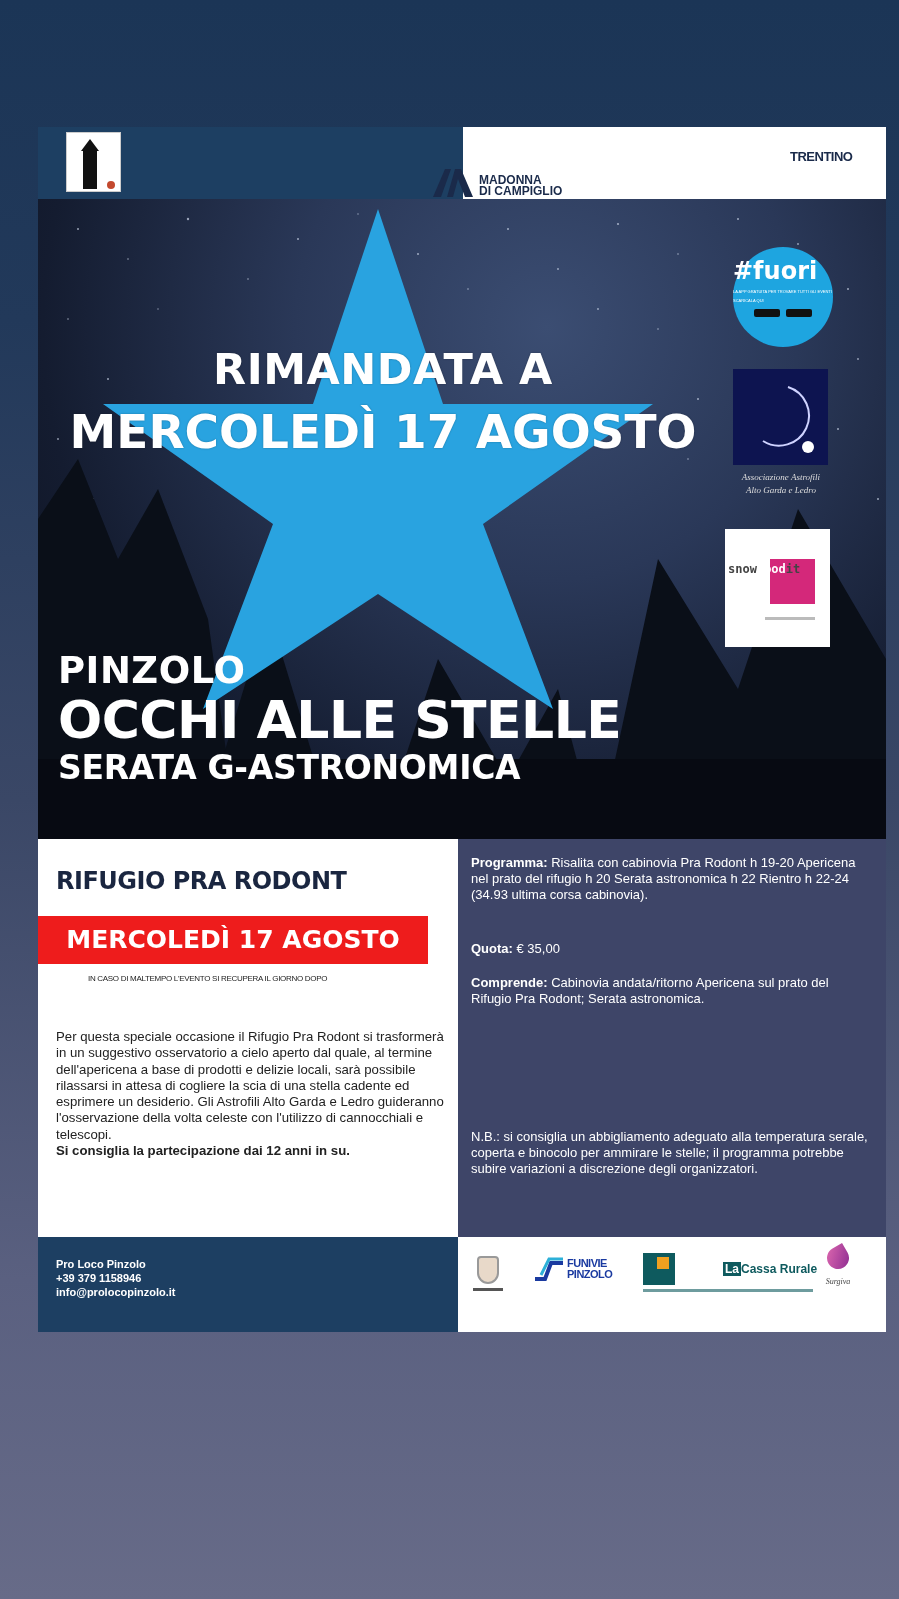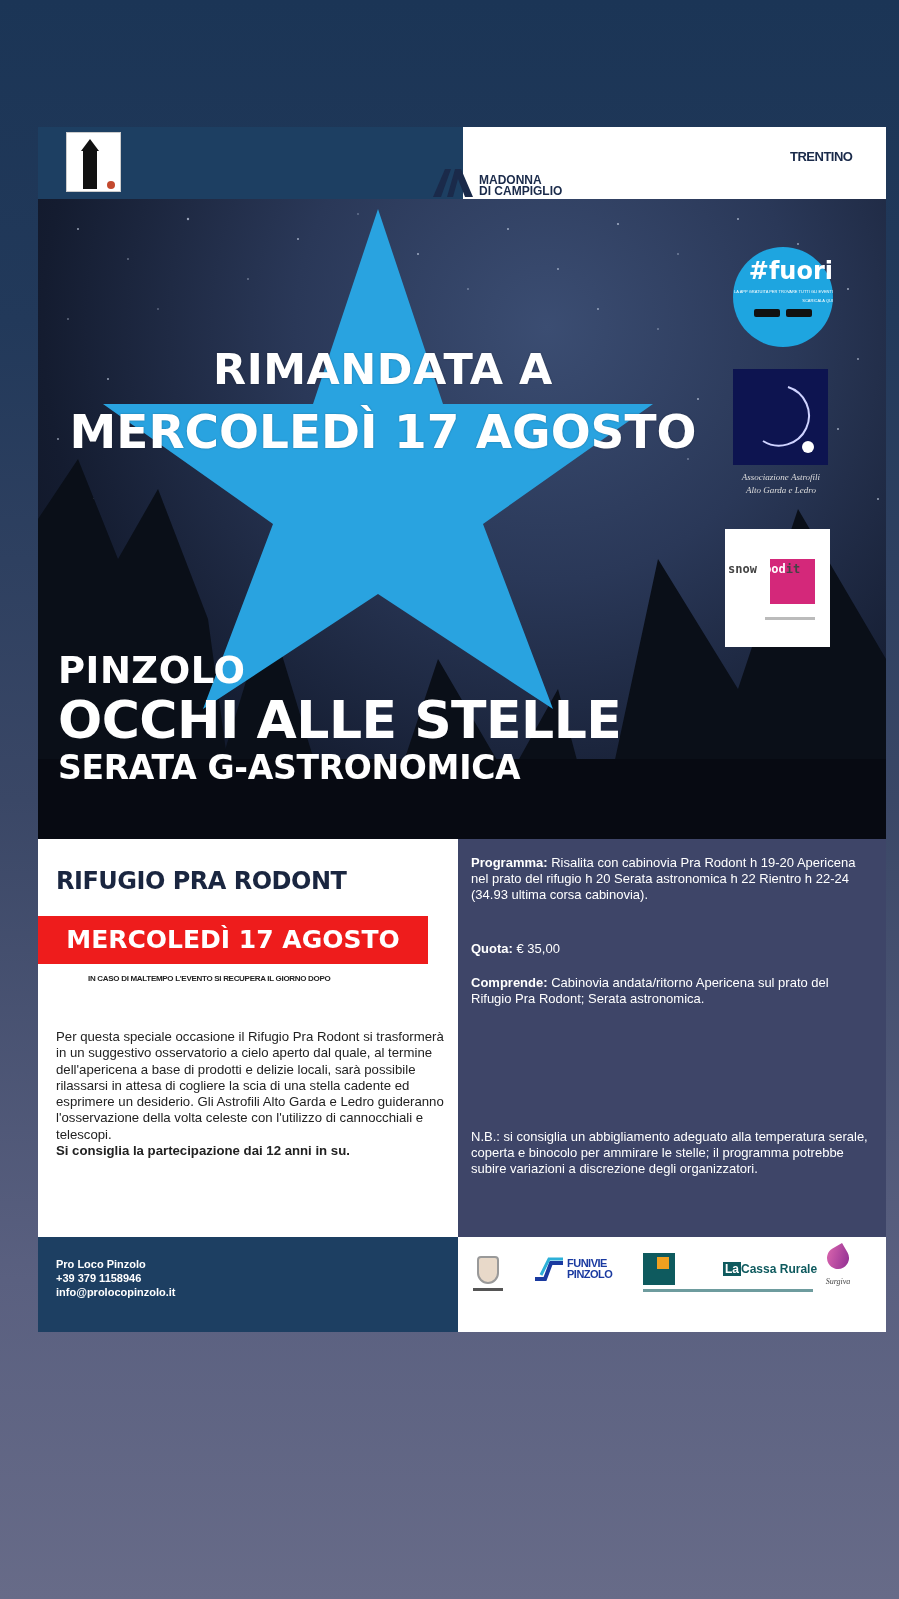--- a/index.html
+++ b/index.html
@@ -33,21 +33,21 @@
       radial-gradient(ellipse at 60% 20%, #3b4d72 0%, #2a3858 35%, #141c30 70%, #0b0f1a 100%);
     overflow: hidden;
   }
   .stars { position: absolute; inset: 0; }
   .trees { position: absolute; left: 0; bottom: 0; width: 848px; height: 480px; }
   .star-shape { position: absolute; left: 60px; top: 10px; width: 560px; height: 500px; }
   .postponed { position: absolute; left: 0; top: 145px; width: 690px; text-align: center; color: #fff; font-weight: 700; font-family: "DejaVu Sans", sans-serif; text-shadow: 0 0 2px rgba(0,0,0,0.3); }
   .postponed .l1 { font-size: 43px; letter-spacing: 0.5px; display: block; }
   .postponed .l2 { font-size: 47px; display: block; margin-top: 10px; }
 
-  .fuori { position: absolute; left: 695px; top: 48px; width: 100px; height: 100px; border-radius: 50%; background: #1ea5e0; color: #fff; text-align: right; }
+  .fuori { position: absolute; left: 695px; top: 48px; width: 100px; height: 100px; border-radius: 50%; background: #1ea5e0; color: #fff; text-align: left; }
   .fuori .tag { font-weight: 700; font-size: 24px; margin-top: 10px; display: block; font-family: "DejaVu Sans", sans-serif; }
   .fuori .sub { font-size: 4px; line-height: 5px; display: block; margin-top: 4px; }
   .fuori .stores { display: flex; justify-content: center; gap: 6px; margin-top: 6px; }
   .fuori .stores span { width: 26px; height: 8px; background: #111; border-radius: 2px; display: block; }
 
   .astrofili { position: absolute; left: 695px; top: 170px; width: 95px; height: 96px; background: #0d1450; }
   .astrofili svg { width: 95px; height: 96px; }
   .astrofili-text { position: absolute; left: 688px; top: 272px; width: 110px; text-align: center; font-family: "Liberation Serif", serif; font-style: italic; font-size: 9px; color: #ddd; line-height: 13px; }
 
   .snowfood { position: absolute; left: 687px; top: 330px; width: 105px; height: 118px; background: #fff; }
@@ -59,21 +59,21 @@
   .title-block { position: absolute; left: 20px; top: 450px; color: #fff; font-family: "DejaVu Sans", sans-serif; }
   .title-block .place { font-size: 37px; font-weight: 700; display: block; letter-spacing: 0.5px; }
   .title-block .main { font-size: 52px; font-weight: 700; display: block; margin-top: -2px; letter-spacing: -0.5px; }
   .title-block .sub { font-size: 33px; font-weight: 700; display: block; margin-top: -2px; letter-spacing: -0.3px; }
 
   
   .left-panel { position: absolute; left: 0; top: 712px; width: 420px; height: 398px; background: #fff; }
   .right-panel { position: absolute; left: 420px; top: 712px; width: 428px; height: 398px; background: #3e4568; color: #fff; }
   .venue { position: absolute; left: 18px; top: 28px; font-family: "DejaVu Sans", sans-serif; font-weight: 700; font-size: 24px; color: #1a2640; letter-spacing: -0.5px; }
   .date-bar { position: absolute; left: 0; top: 77px; width: 390px; height: 48px; background: #ee1c1c; color: #fff; font-family: "DejaVu Sans", sans-serif; font-weight: 700; font-size: 25px; text-align: center; line-height: 48px; }
-  .weather-note { position: absolute; left: 18px; top: 135px; font-size: 8px; font-weight: 700; color: #222; letter-spacing: -0.3px; padding-left: 32px; }
+  .weather-note { position: absolute; left: 18px; top: 135px; font-size: 8px; font-weight: 400; color: #222; letter-spacing: -0.3px; padding-left: 32px; }
   .description { position: absolute; left: 18px; top: 190px; width: 390px; font-size: 13.2px; line-height: 16.3px; color: #222; }
   .description .bold { font-weight: 700; display: block; }
 
   .right-panel .block { position: absolute; left: 13px; width: 400px; font-size: 13px; line-height: 16px; color: #fff; }
   .right-panel .block b { font-weight: 700; }
 
   .footer-left { position: absolute; left: 0; top: 1110px; width: 420px; height: 95px; background: #1d3f62; color: #fff; }
   .footer-left .contact { position: absolute; left: 18px; top: 20px; font-size: 11px; font-weight: 700; line-height: 14px; }
   .footer-right { position: absolute; left: 420px; top: 1110px; width: 428px; height: 95px; background: #fff; }
   .sponsor { position: absolute; }

